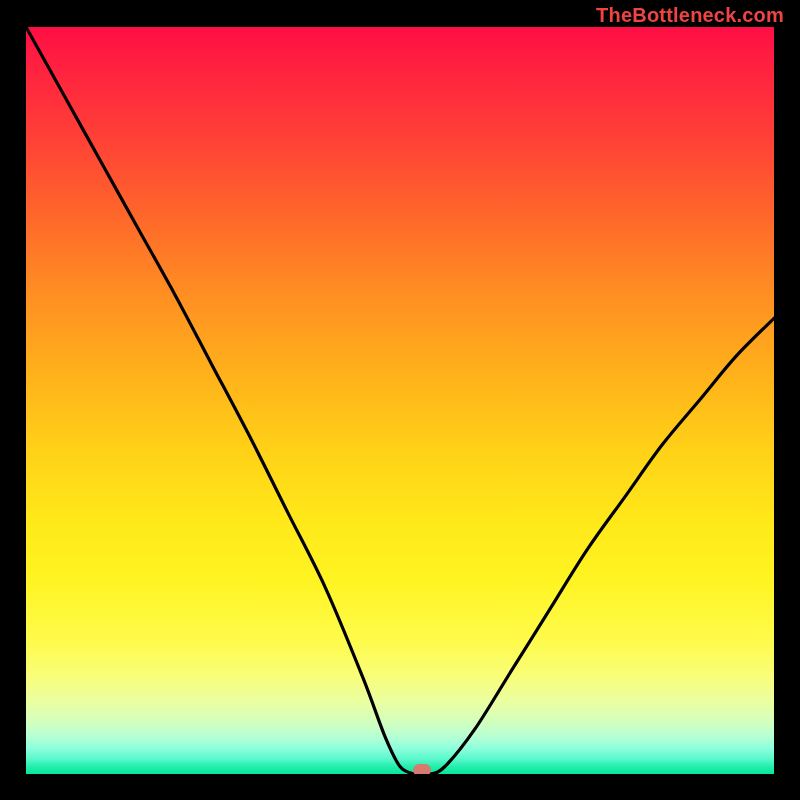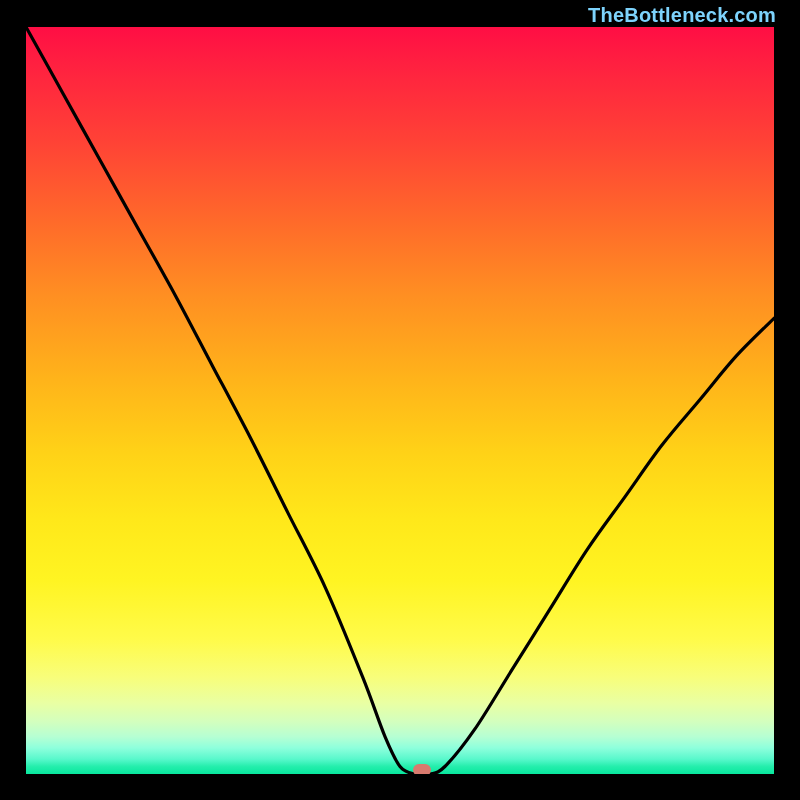--- a/index.html
+++ b/index.html
@@ -13,22 +13,22 @@
   }
   .frame {
     position: relative;
     width: 800px;
     height: 800px;
     background: #000;
   }
   .attribution {
     position: absolute;
     top: 4px;
-    right: 24px;
-    color: #7dd3fc;
+    right: 16px;
+    color: #ef4444;
     font-size: 20px;
     font-weight: 600;
     letter-spacing: 0.2px;
     z-index: 5;
   }
   .plot-area {
     position: absolute;
     left: 26px;
     top: 27px;
     width: 748px;

